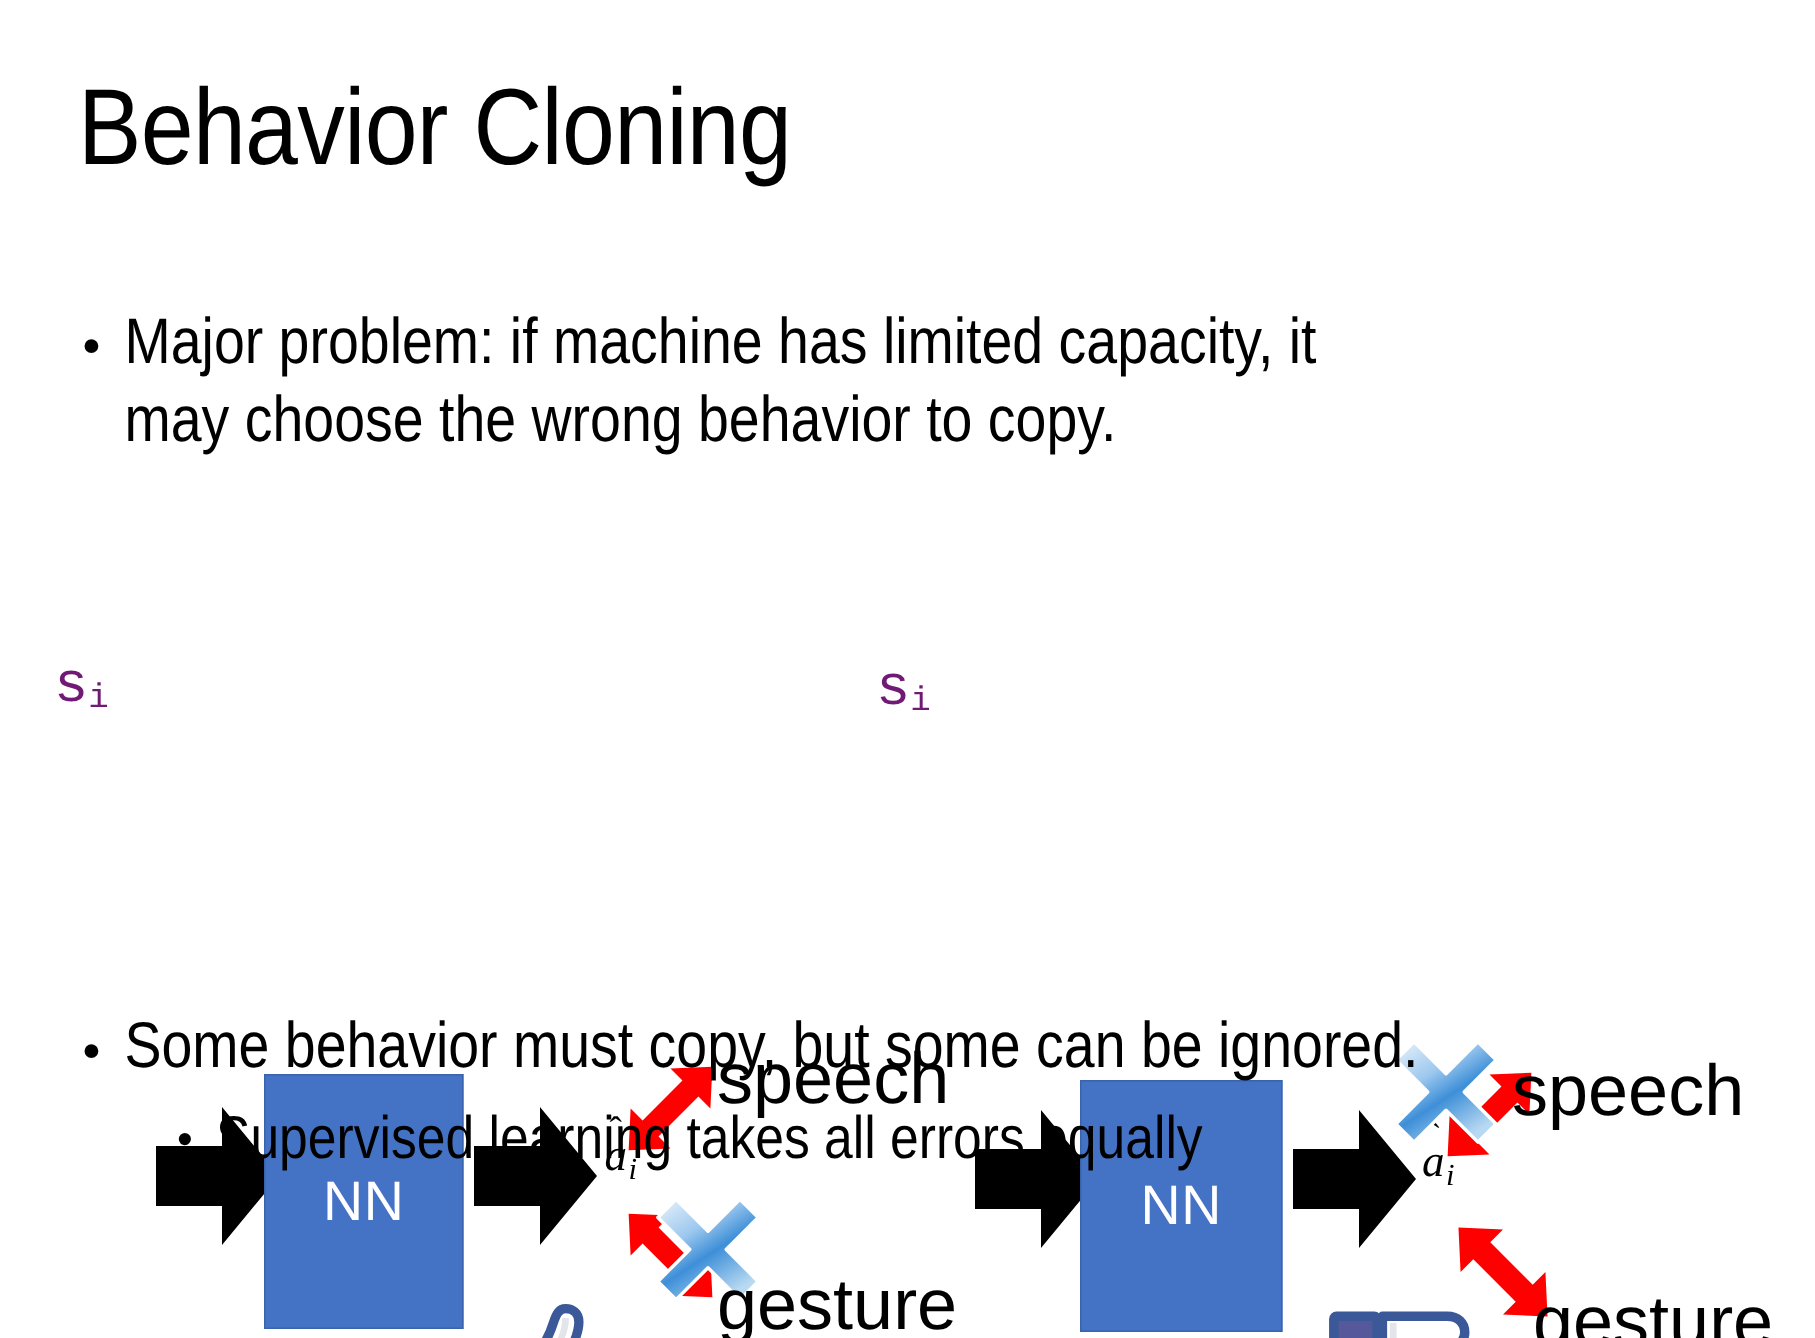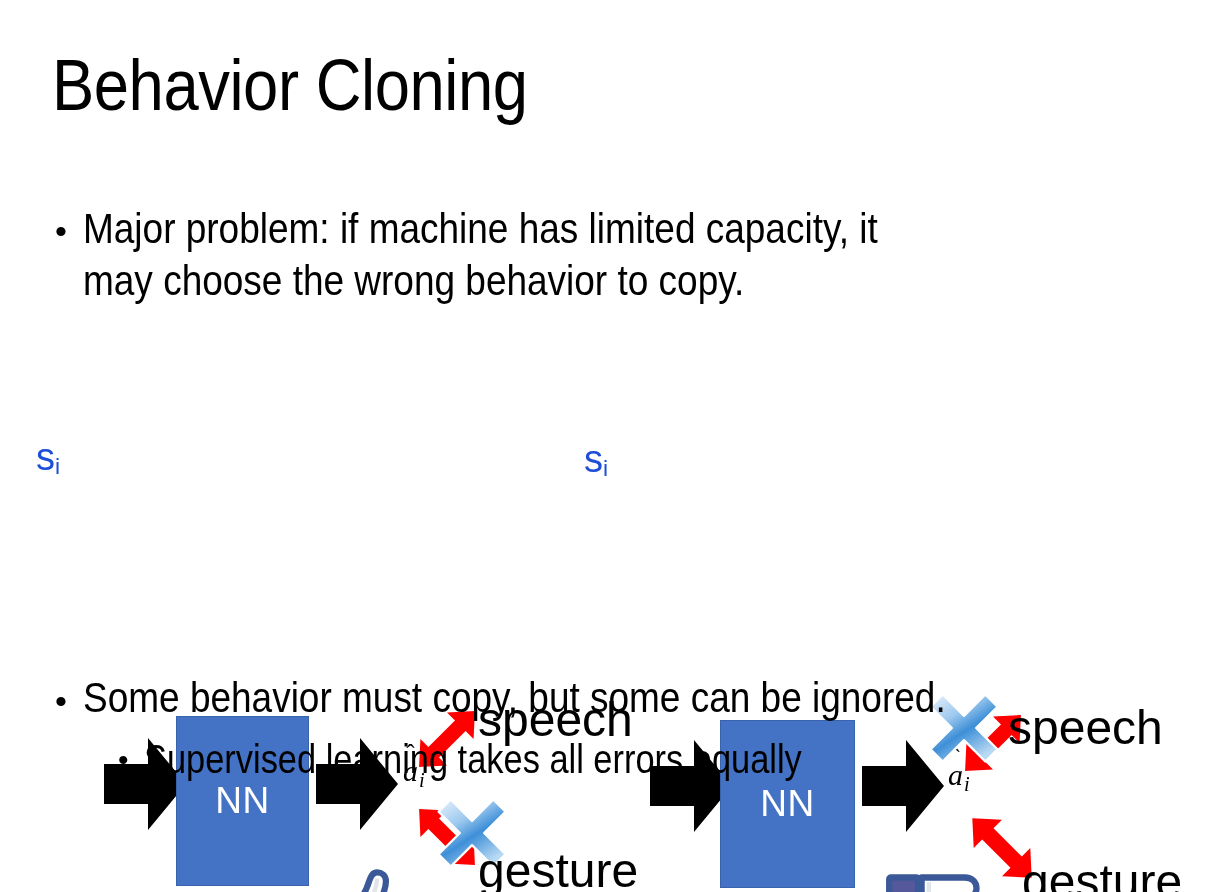--- a/index.html
+++ b/index.html
@@ -98,22 +98,22 @@
     color: #ffffff;
     font-size: 37px;
     font-family: "Liberation Sans", sans-serif;
     font-weight: 400;
     letter-spacing: 0.5px;
   }
 
   .s-label {
     position: absolute;
     font-size: 38px;
-    font-family: Liberation Sans, sans-serif;
-    color: #1d4ed8;
+    font-family: Liberation Mono, monospace;
+    color: #701a75;
     white-space: nowrap;
   }
   .s-label sub {
     font-size: 0.6em;
     vertical-align: -0.18em;
   }
 
   .a-label {
     position: absolute;
     font-family: "Liberation Serif", serif;

